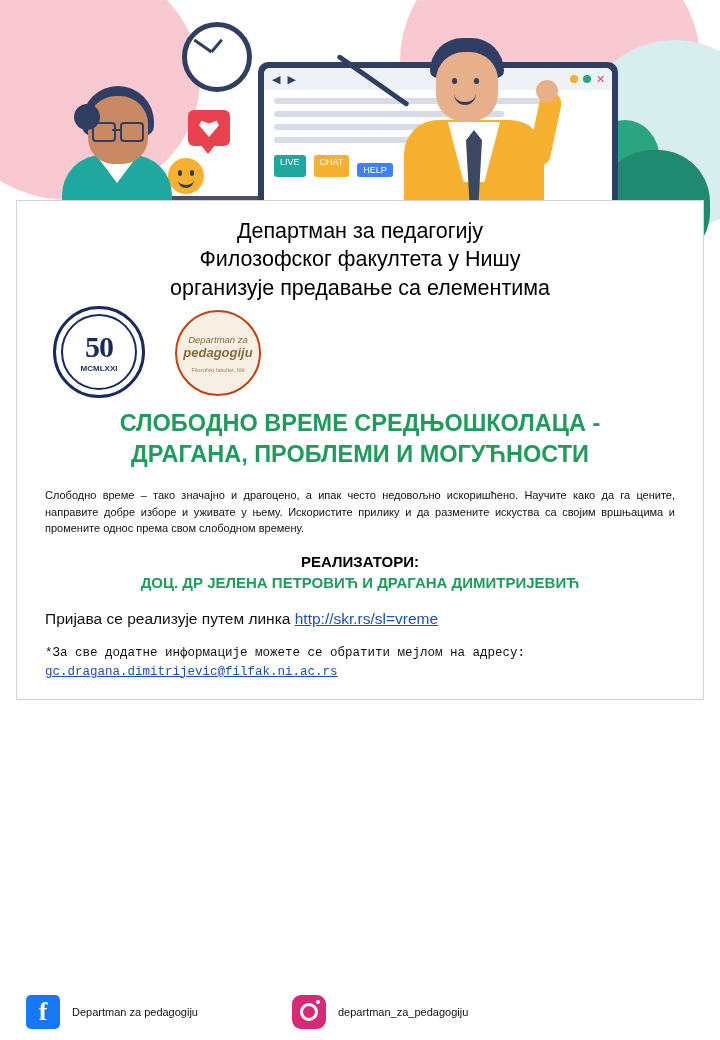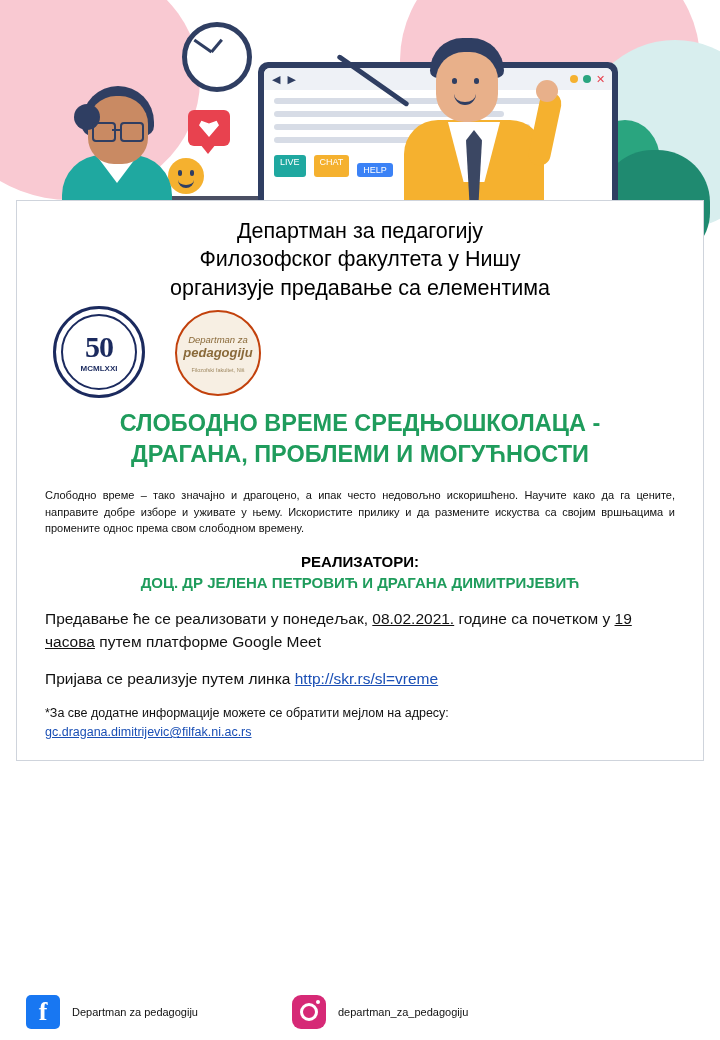--- a/index.html
+++ b/index.html
@@ -447,20 +447,21 @@
     color: #1a4fb5;
     text-decoration: underline;
     text-align: right;
   }
   .footnote {
     font-size: 12.5px;
     color: #111111;
     line-height: 1.5;
     text-align: justify;
     margin-top: 8px;
+    font-family: Liberation Mono, monospace;
   }
   .mail {
     color: #1a4fb5;
     text-decoration: underline;
     font-size: 12.5px;
   }
 
   
   .social {
     position: absolute;
@@ -613,27 +614,20 @@
   <div class="title">
     <div>СЛОБОДНО ВРЕМЕ СРЕДЊОШКОЛАЦА -</div>
     <div>ДРАГАНА, ПРОБЛЕМИ И МОГУЋНОСТИ</div>
   </div>
 
   <div class="body-text">Слободно време – тако значајно и драгоцено, а ипак често недовољно искоришћено. Научите како да га цените, направите добре изборе и уживате у њему. Искористите прилику и да разменитe искуства са својим вршњацима и промените однос према свом слободном времену.</div>
 
   <div class="realizatori-head">РЕАЛИЗАТОРИ:</div>
   <div class="realizatori-names">ДОЦ. ДР ЈЕЛЕНА ПЕТРОВИЋ  И ДРАГАНА  ДИМИТРИЈЕВИЋ</div>
 
-  <div class="para">
-    <span>Предавање ће се реализовати у понедељак,</span>
-    <span class="u">08.02.2021.</span>
-    <span>године са почетком у</span>
-    <span class="u">19 часова</span>
-    <span>путем платформе Google Meet</span>
-  </div>
 
   <div class="para">
     <span>Пријава се реализује  путем линка</span>
     <a class="link" href="#">http://skr.rs/sl=vreme</a>
   </div>
 
   <div class="footnote">
     <span>*За све додатне информације можете се обратити мејлом на адресу:</span><br>
     <a class="mail" href="#">gc.dragana.dimitrijevic@filfak.ni.ac.rs</a>
   </div>

